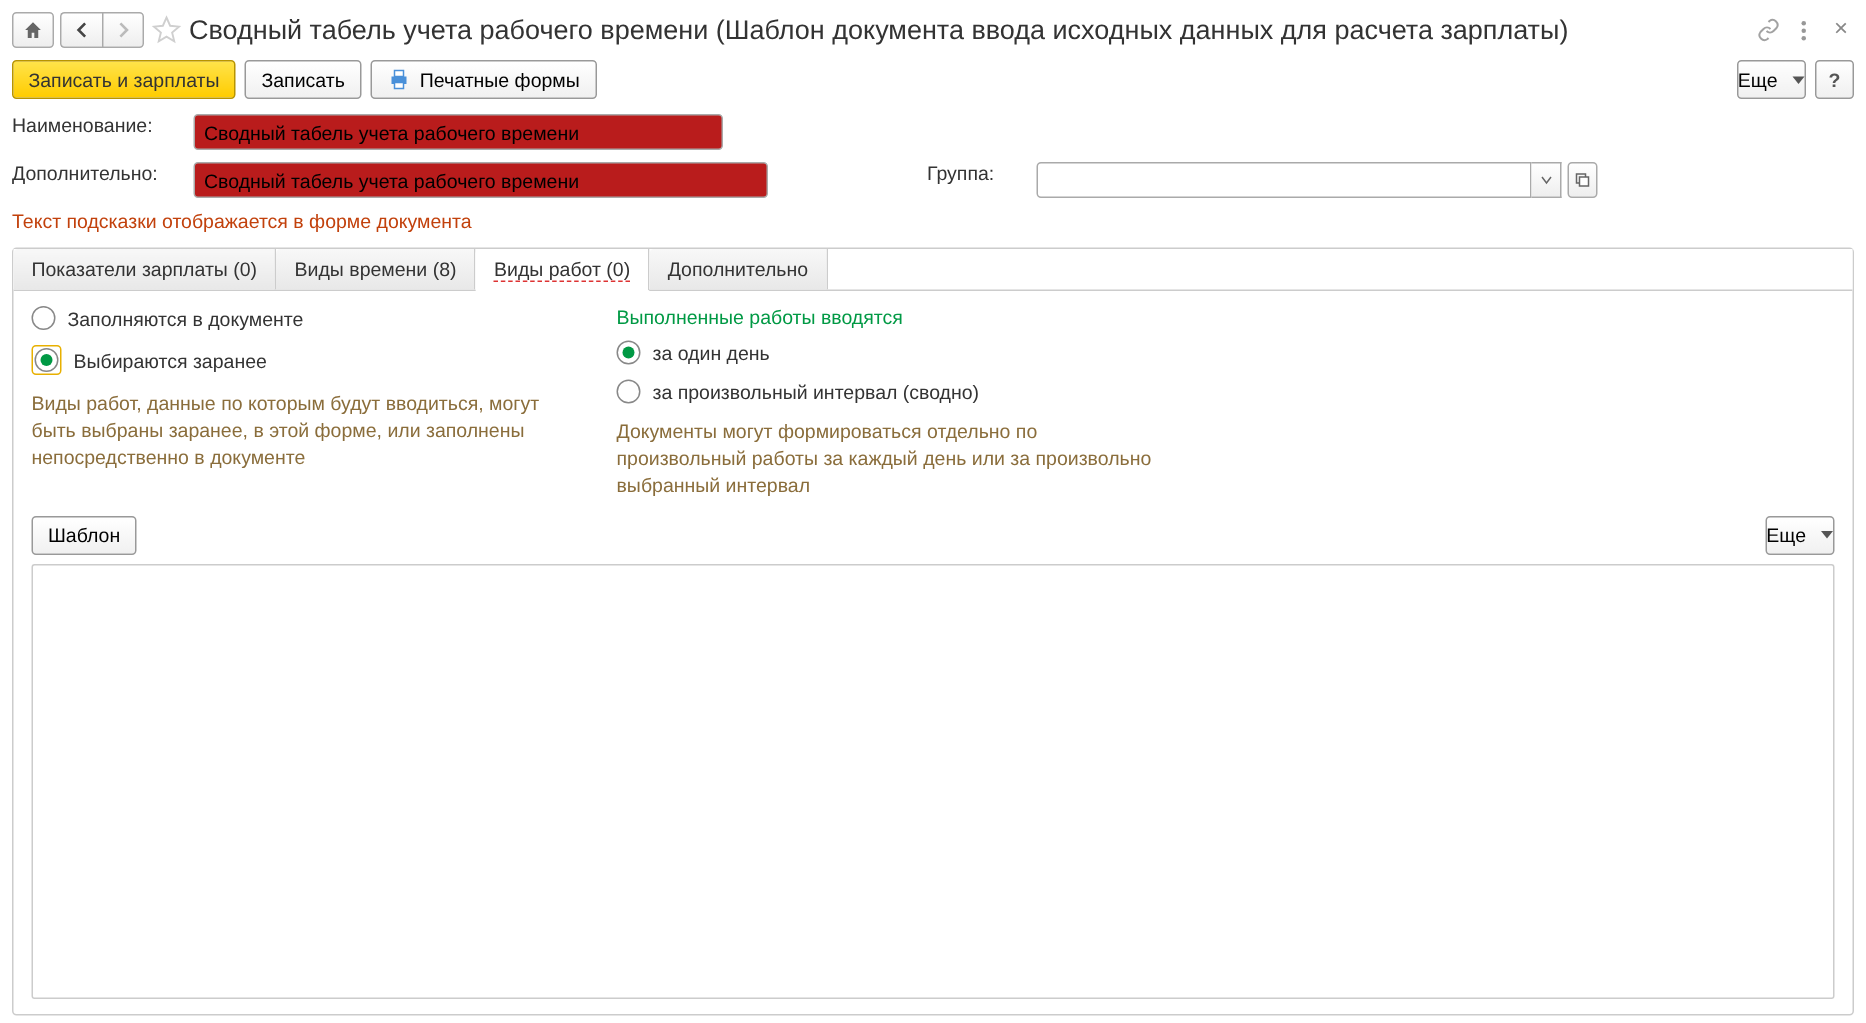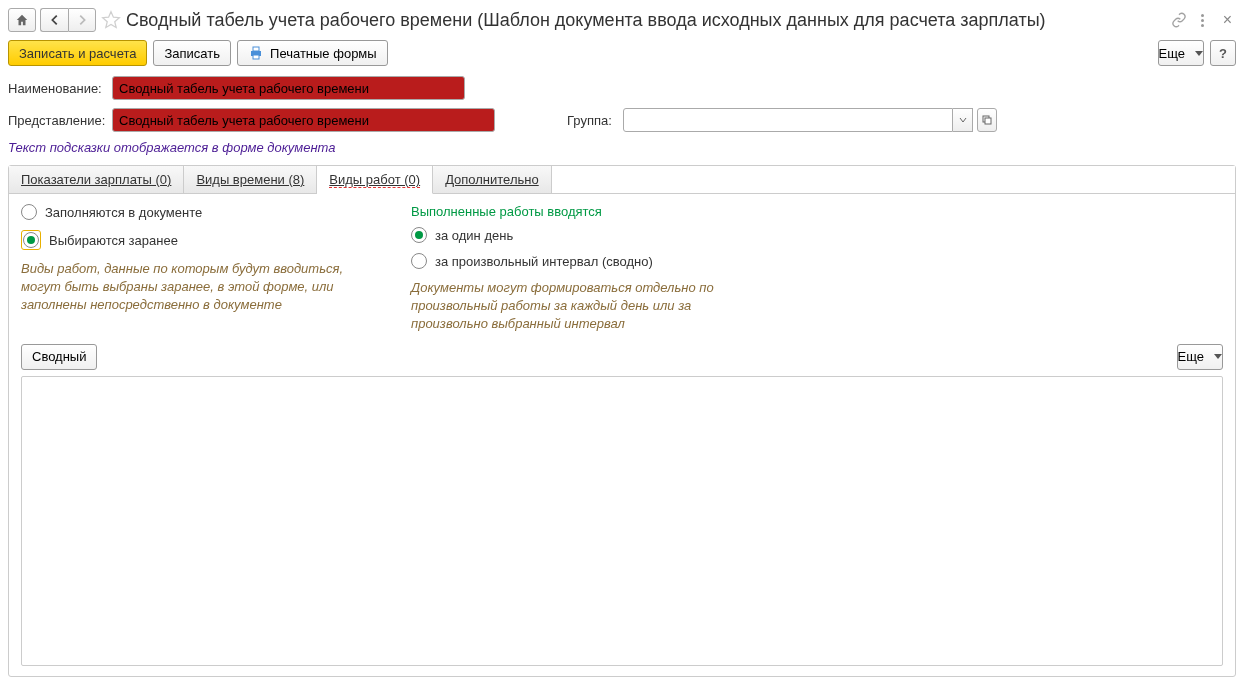--- a/index.html
+++ b/index.html
@@ -18,47 +18,47 @@
 .vdots { display:flex; flex-direction:column; gap:2px; align-items:center; justify-content:center; width:16px; height:16px; cursor:pointer; opacity:0.6;}
 .vdots span{width:3px;height:3px;background:#555;border-radius:50%;}
 .close-x { font-size: 16px; color: #888; cursor: pointer; padding: 0 4px;}
 .toolbar-row { display: flex; align-items: center; gap: 6px; margin-bottom: 10px; }
 .btn { border: 1px solid #999; background: linear-gradient(#fff,#f0f0f0); border-radius: 3px; padding: 4px 10px; font-size: 13px; cursor: pointer; display: flex; align-items: center; gap: 6px; height: 26px; }
 .btn-primary { background: linear-gradient(#ffe34a,#ffcc00); border-color: #b89400; font-weight: normal; color:#333;}
 .btn-more { padding: 4px 0; }
 .btn-more::after { content: ""; display:inline-block; width:0;height:0;border-left:4px solid transparent;border-right:4px solid transparent;border-top:5px solid #555; margin-left:4px;}
 .btn-help { width: 26px; padding: 0; justify-content: center; font-weight: bold; color: #555;}
 .spacer { flex: 1; }
-.form-row { display: flex; align-items: center; gap: 6px; margin-bottom: 8px; }
+.form-row { display: flex; align-items: flex-start; gap: 23px; margin-bottom: 8px; }
 .form-label { min-width: 98px; font-size: 13px; color: #333; }
 .text-input { height: 24px; border: 1px solid #aaa; border-radius: 3px; padding: 2px 6px; font-size: 13px; background: #b91c1c; }
 .input-353 { width: 353px; }
 .input-383 { width: 383px; }
 .input-355 { width: 355px; }
 .ellipsis-btn { width: 22px; height: 24px; border: 1px solid #aaa; border-left: none; border-radius: 0 3px 3px 0; background: linear-gradient(#fff,#eee); display: flex; align-items: center; justify-content: center; cursor: pointer; font-size: 11px; color:#666; margin-left: -3px;}
 .group-input-wrap { display: flex; align-items: center; }
 .group-input { width: 330px; height: 24px; border: 1px solid #aaa; border-radius: 3px 0 0 3px; padding: 2px 6px; font-size: 13px; }
 .group-btn { width: 20px; height: 24px; border: 1px solid #aaa; border-left: none; background: linear-gradient(#fff,#eee); display: flex; align-items: center; justify-content: center; cursor: pointer; }
 .group-btn svg { width: 8px; height: 8px; }
 .group-external { width: 20px; height: 24px; border: 1px solid #aaa; margin-left: 4px; border-radius: 3px; background: linear-gradient(#fff,#eee); display:flex;align-items:center;justify-content:center;cursor:pointer;}
-.hint-text { color: #4c1d95; font-size: 13px; margin-bottom: 10px; font-style: italic; }
+.hint-text { color: #c2410c; font-size: 13px; margin-bottom: 10px; }
 .tabs-wrap { border: 1px solid #ccc; border-radius: 3px; }
 .tabs-bar { display: flex; border-bottom: 1px solid #ccc; background: #fff; }
-.tab { padding: 6px 12px; border-right: 1px solid #ccc; background: linear-gradient(#f8f8f8,#e8e8e8); cursor: pointer; font-size: 13px; border-top-left-radius: 3px; text-decoration: underline; }
+.tab { padding: 6px 12px; border-right: 1px solid #ccc; background: linear-gradient(#f8f8f8,#e8e8e8); cursor: pointer; font-size: 13px; border-top-left-radius: 3px; }
 .tab.active { background: #fff; border-bottom: 1px solid #fff; margin-bottom: -1px; }
 .tab-underline { border-bottom: 1px dashed #d33; }
 .tab-content { padding: 10px 12px; }
 .columns { display: flex; gap: 30px; }
 .col { }
 .section-title { color: #009944; font-size: 13px; margin-bottom: 8px; }
 .radio-row { display: flex; align-items: center; gap: 8px; margin-bottom: 10px; cursor: pointer; }
 .radio { width: 16px; height: 16px; border: 1px solid #888; border-radius: 50%; display: flex; align-items: center; justify-content: center; }
 .radio.checked::after { content: ""; width: 8px; height: 8px; background: #009944; border-radius: 50%; }
 .highlight { border: 1px solid #e8b000; padding: 1px; border-radius: 3px; display:inline-flex;}
-.desc-text { color: #8a6d3b; font-size: 13px; line-height: 1.4; max-width: 360px; margin-top: 2px; font-style: italic;}
+.desc-text { color: #8a6d3b; font-size: 13px; line-height: 1.4; max-width: 360px; margin-top: 2px;}
 .action-row { display: flex; align-items: center; gap: 6px; margin-top: 10px; }
 .list-area { border: 1px solid #ccc; height: 290px; margin-top: 6px; border-radius: 2px; background: #fff; }
 .printer-icon { width:16px; height:16px; }
 </style>
 </head>
 <body>
 <div class="container">
 
 <div class="header-row">
   <div class="icon-btn">
@@ -91,41 +91,41 @@
     <div class="vdots">
           <span></span>
           <span></span>
           <span></span>
         </div>
     <div class="close-x">×</div>
   </div>
 </div>
 
 <div class="toolbar-row">
-  <button class="btn btn-primary">Записать и расчета</button>
+  <button class="btn btn-primary">Записать и зарплаты</button>
   <button class="btn">Записать</button>
   <button class="btn">
     <svg class="printer-icon" viewBox="0 0 16 16">
           <rect x="3" y="6" width="10" height="5" fill="#4a90d9"></rect>
           <rect x="5" y="2" width="6" height="4" fill="#fff" stroke="#4a90d9"></rect>
           <rect x="5" y="10" width="6" height="4" fill="#fff" stroke="#4a90d9"></rect>
         </svg>
     <span>Печатные формы</span>
   </button>
   <div class="spacer"></div>
   <button class="btn btn-more">Еще</button>
   <button class="btn btn-help">?</button>
 </div>
 
 <div class="form-row">
   <div class="form-label">Наименование:</div>
   <input class="text-input input-353" value="Сводный табель учета рабочего времени" style="">
 </div>
 <div class="form-row">
-  <div class="form-label">Представление:</div>
+  <div class="form-label">Дополнительно:</div>
   <input class="text-input input-383" value="Сводный табель учета рабочего времени" style="">
   <div style="width:60px"></div>
   <div class="form-label" style="min-width:50px">Группа:</div>
   <div class="group-input-wrap">
     <input class="group-input" value="" style="">
     <div class="group-btn">
       <svg viewBox="0 0 8 8">
             <path d="M1 2 L4 6 L7 2" stroke="#666" fill="none"></path>
           </svg>
     </div>
@@ -168,21 +168,21 @@
           <span>за один день</span>
         </div>
         <div class="radio-row">
           <div class="radio"></div>
           <span>за произвольный интервал (сводно)</span>
         </div>
         <div class="desc-text">Документы могут формироваться отдельно по произвольный работы за каждый день или за произвольно выбранный интервал</div>
       </div>
     </div>
     <div class="action-row">
-      <button class="btn">Сводный</button>
+      <button class="btn">Шаблон</button>
       <div class="spacer"></div>
       <button class="btn btn-more">Еще</button>
     </div>
     <div class="list-area"></div>
   </div>
 </div>
 
 </div>
 
 </body></html>

